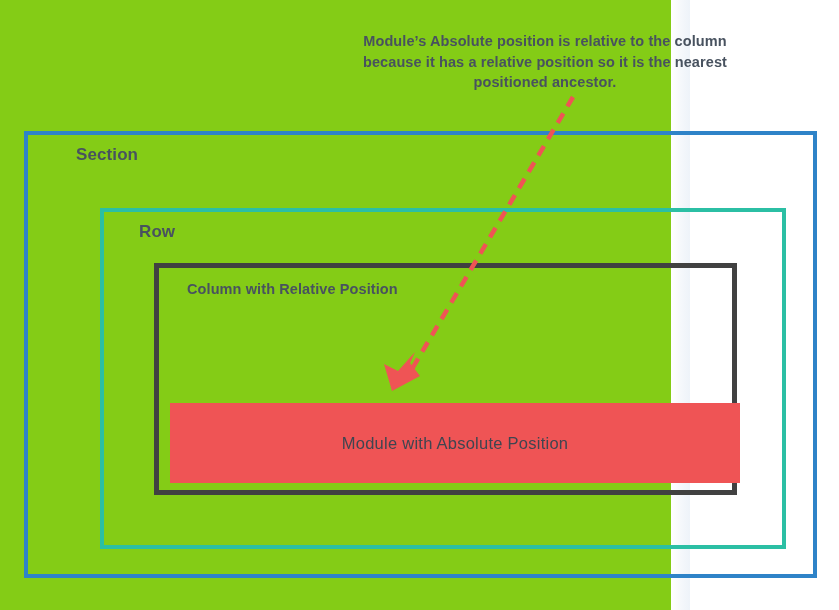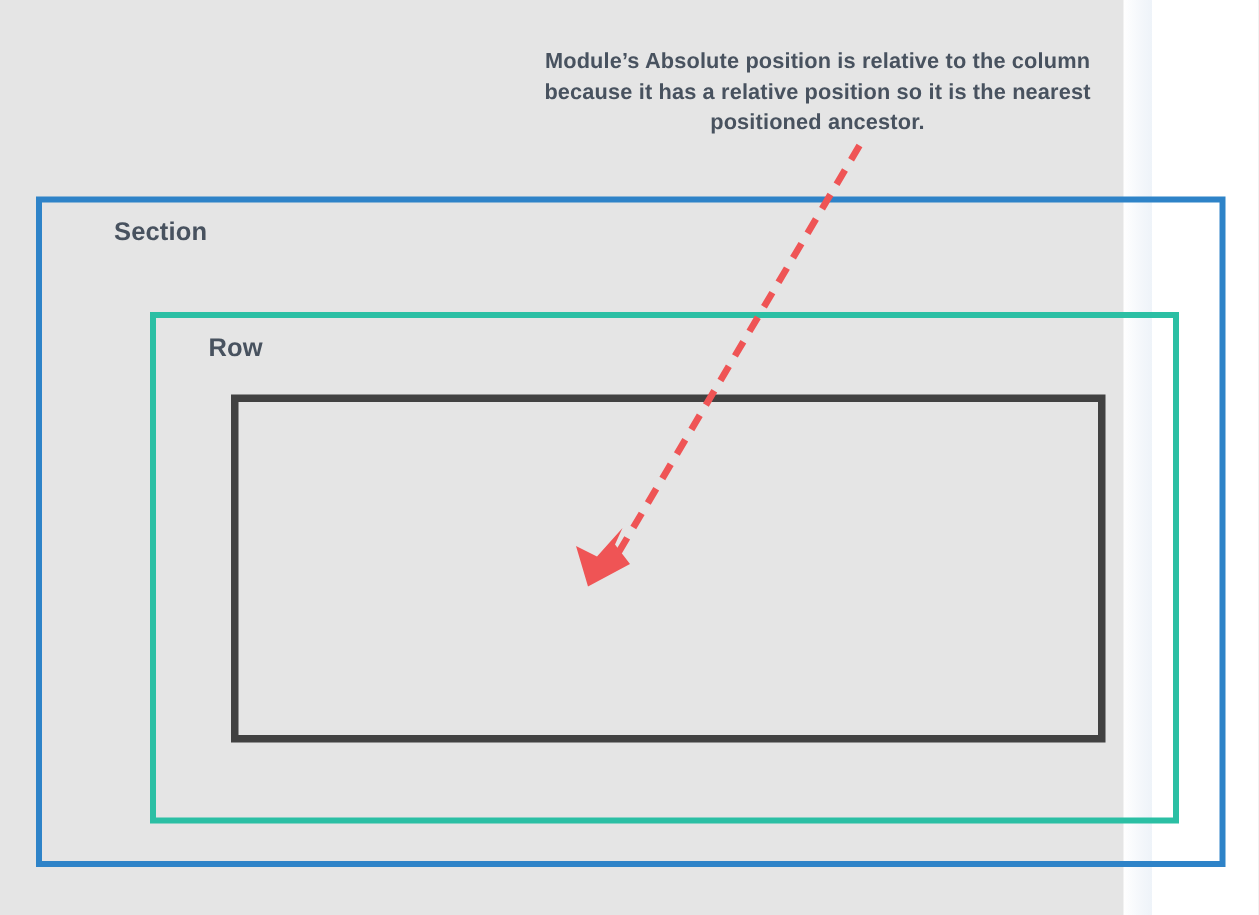--- a/index.html
+++ b/index.html
@@ -9,23 +9,23 @@
   body {
     width: 839px;
     height: 610px;
     background: #ffffff;
     font-family: "Liberation Sans", sans-serif;
     overflow: hidden;
   }
 
   #canvas {
     position: relative;
-    width: 768px;
+    width: 690px;
     height: 610px;
-    background: #e5e5e5;
+    background: #84cc16;
   }
 
   
   .edge-strip {
     position: absolute;
     top: 0;
     right: 0;
     width: 19px;
     height: 610px;
     background: linear-gradient(to right, #ffffff 0%, #f4f7fb 60%, #eef3f9 100%);
@@ -131,20 +131,24 @@
 
   <div class="caption">Module’s Absolute position is relative to the column because it has a relative position so it is the nearest positioned ancestor.</div>
 
   <div class="section-box"></div>
   <div class="box-label label-section">Section</div>
 
   <div class="row-box"></div>
   <div class="box-label label-row">Row</div>
 
   <div class="column-box"></div>
+  <div class="box-label label-column">Column with Relative Position</div>
 
+  <div class="module-box">
+    <span class="module-label">Module with Absolute Position</span>
+  </div>
 
   <svg class="arrow-svg" viewBox="0 0 839 610" xmlns="http://www.w3.org/2000/svg">
     <line x1="573" y1="97" x2="409" y2="374" stroke="#ef5455" stroke-width="4.5" stroke-dasharray="11 8" stroke-linecap="butt"></line>
     <polygon points="392,391 420,376 410,363 415,352 398,371 384,364" fill="#ef5455"></polygon>
   </svg>
 
 </div>
 
 </body></html>

